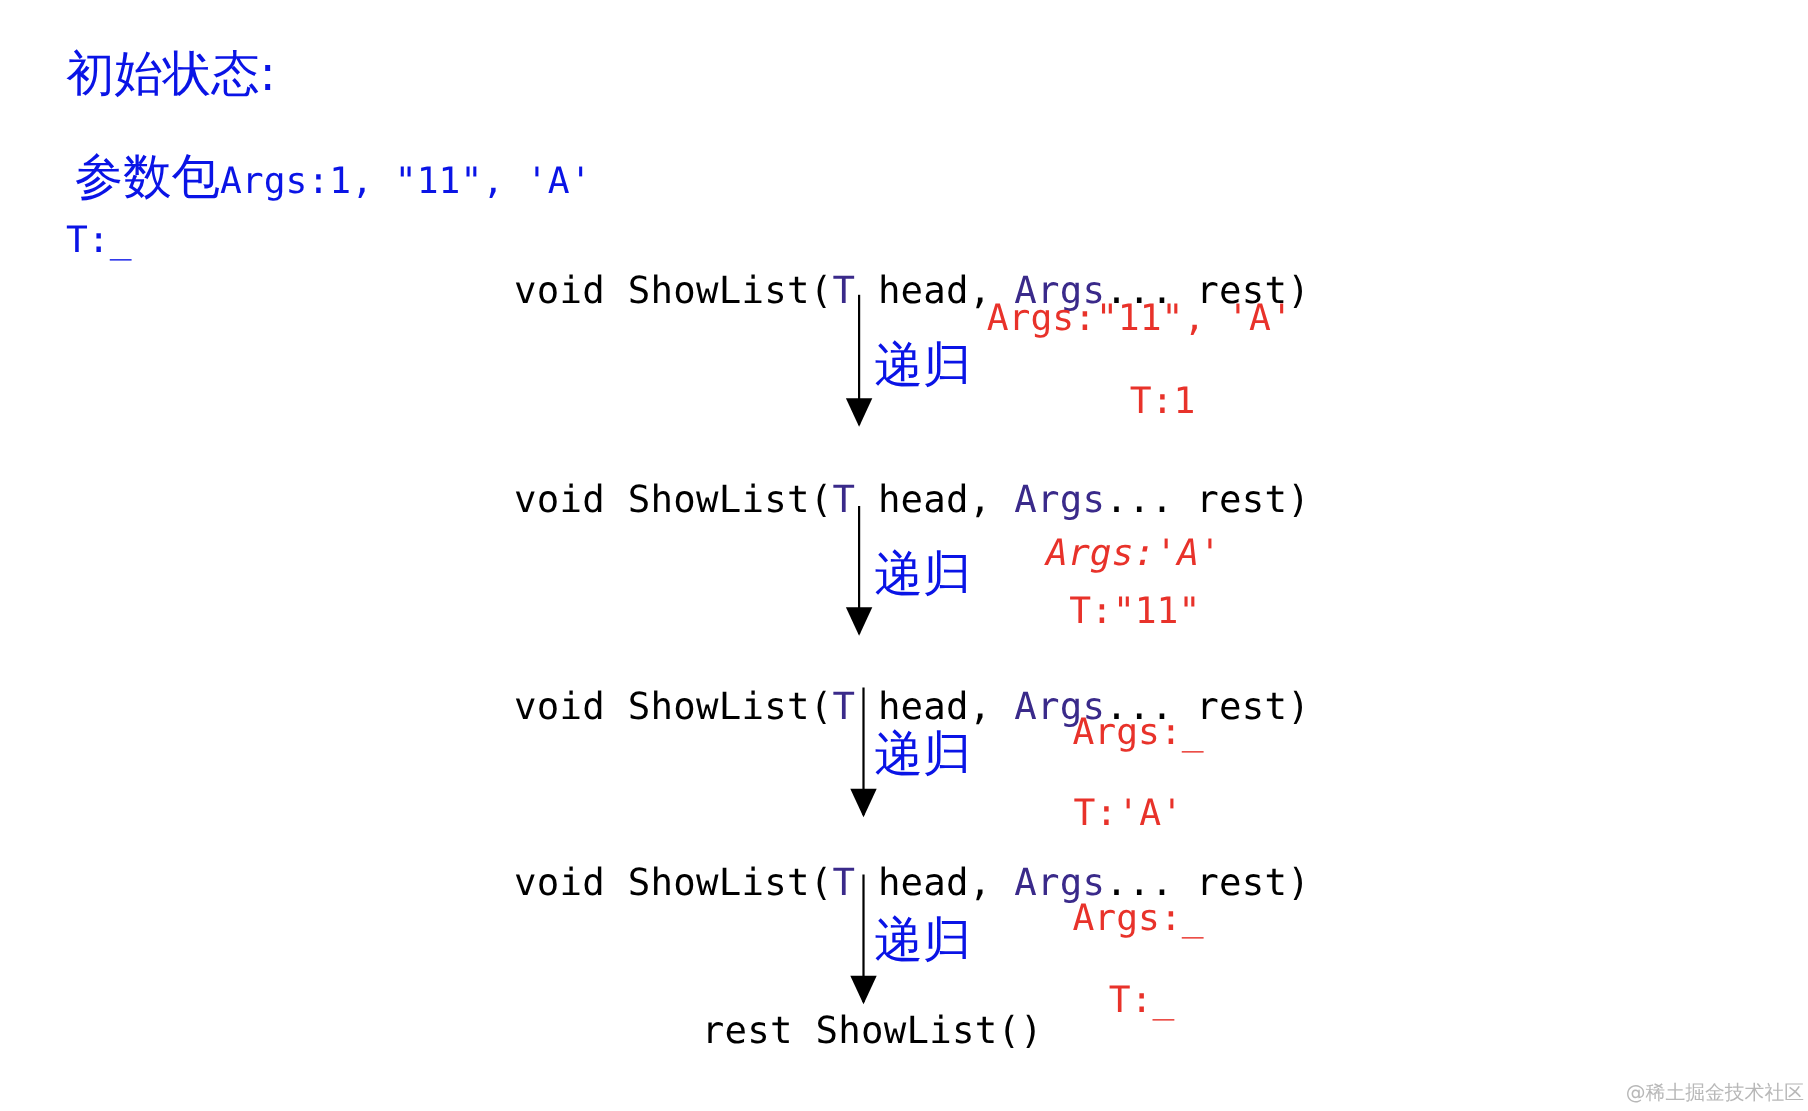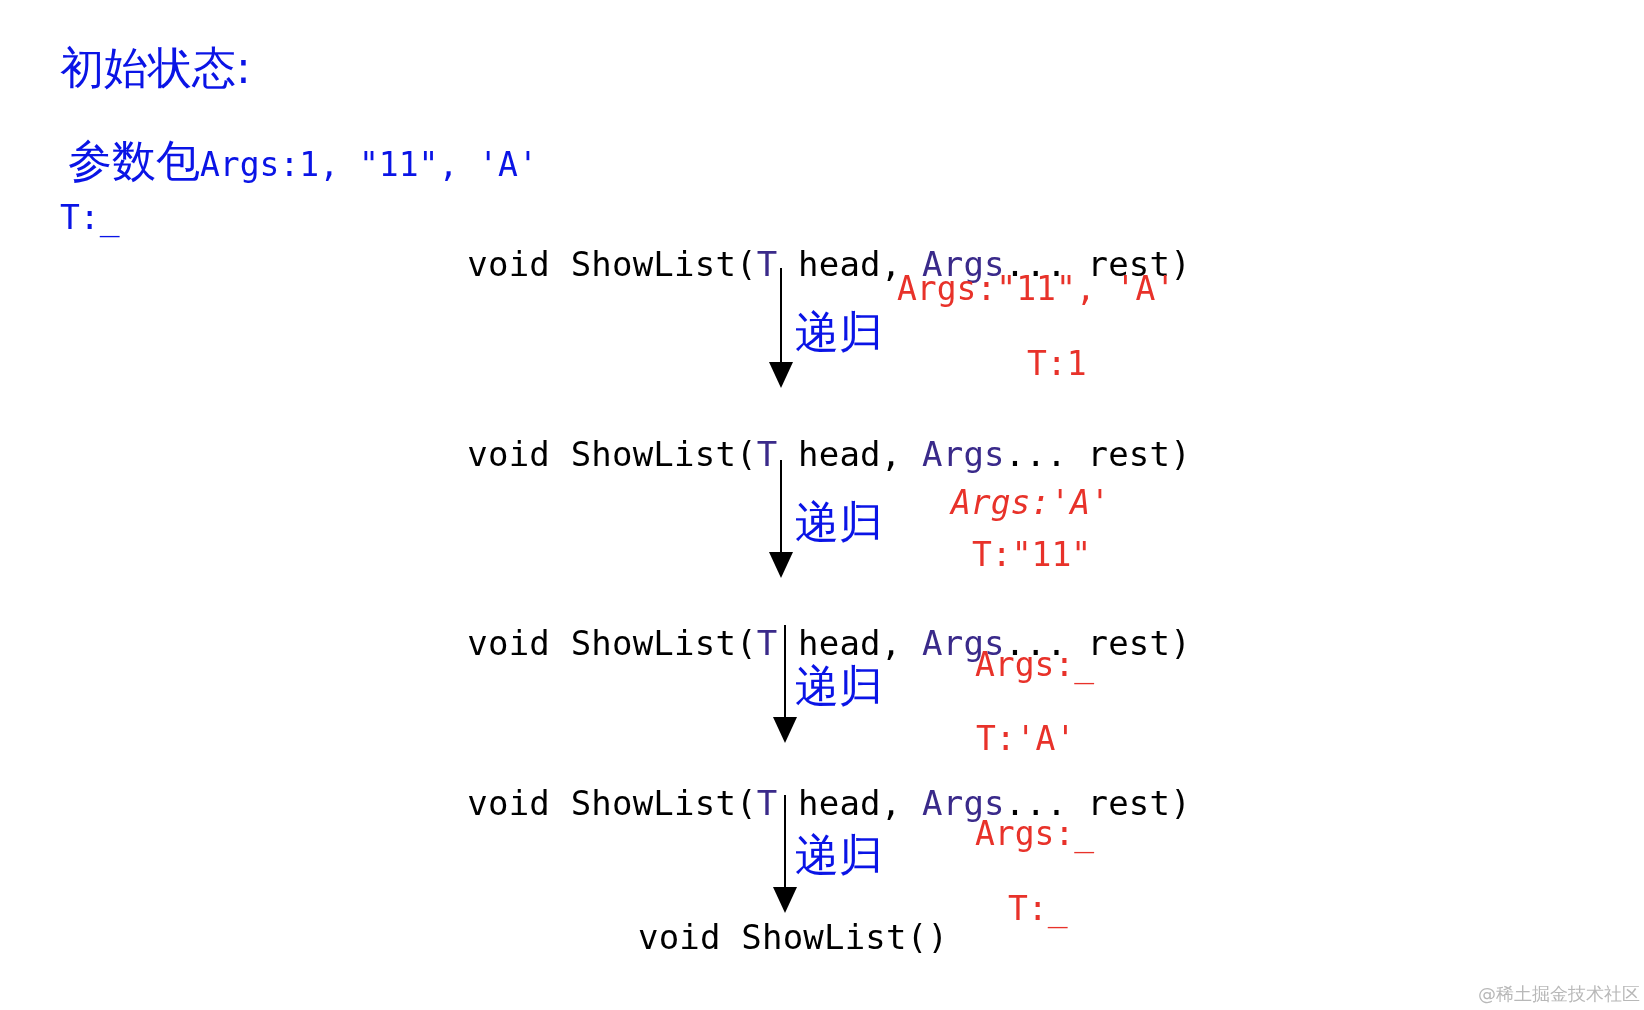--- a/index.html
+++ b/index.html
@@ -59,15 +59,15 @@
 
 <div class="abs mono code" style="left:426px;top:752px;">
   <span>void ShowList(</span><span class="kw">T</span><span> head, </span><span class="kw">Args</span><span>... rest)</span>
 </div>
 
 <div class="arrow" style="left:784px;top:795px;height:116px;"></div>
 <div class="abs sans cn blue" style="left:795px;top:833px;">递归</div>
 <div class="abs mono note red" style="left:975px;top:817px;">Args:_</div>
 <div class="abs mono note red" style="left:1008px;top:892px;">T:_</div>
 
-<div class="abs mono code" style="left:638px;top:920px;">void ShowList()</div>
+<div class="abs mono code" style="left:638px;top:920px;">rest ShowList()</div>
 
 <div class="abs sans wm" style="left:1478px;top:985px;">@稀土掘金技术社区</div>
 
 </body></html>

